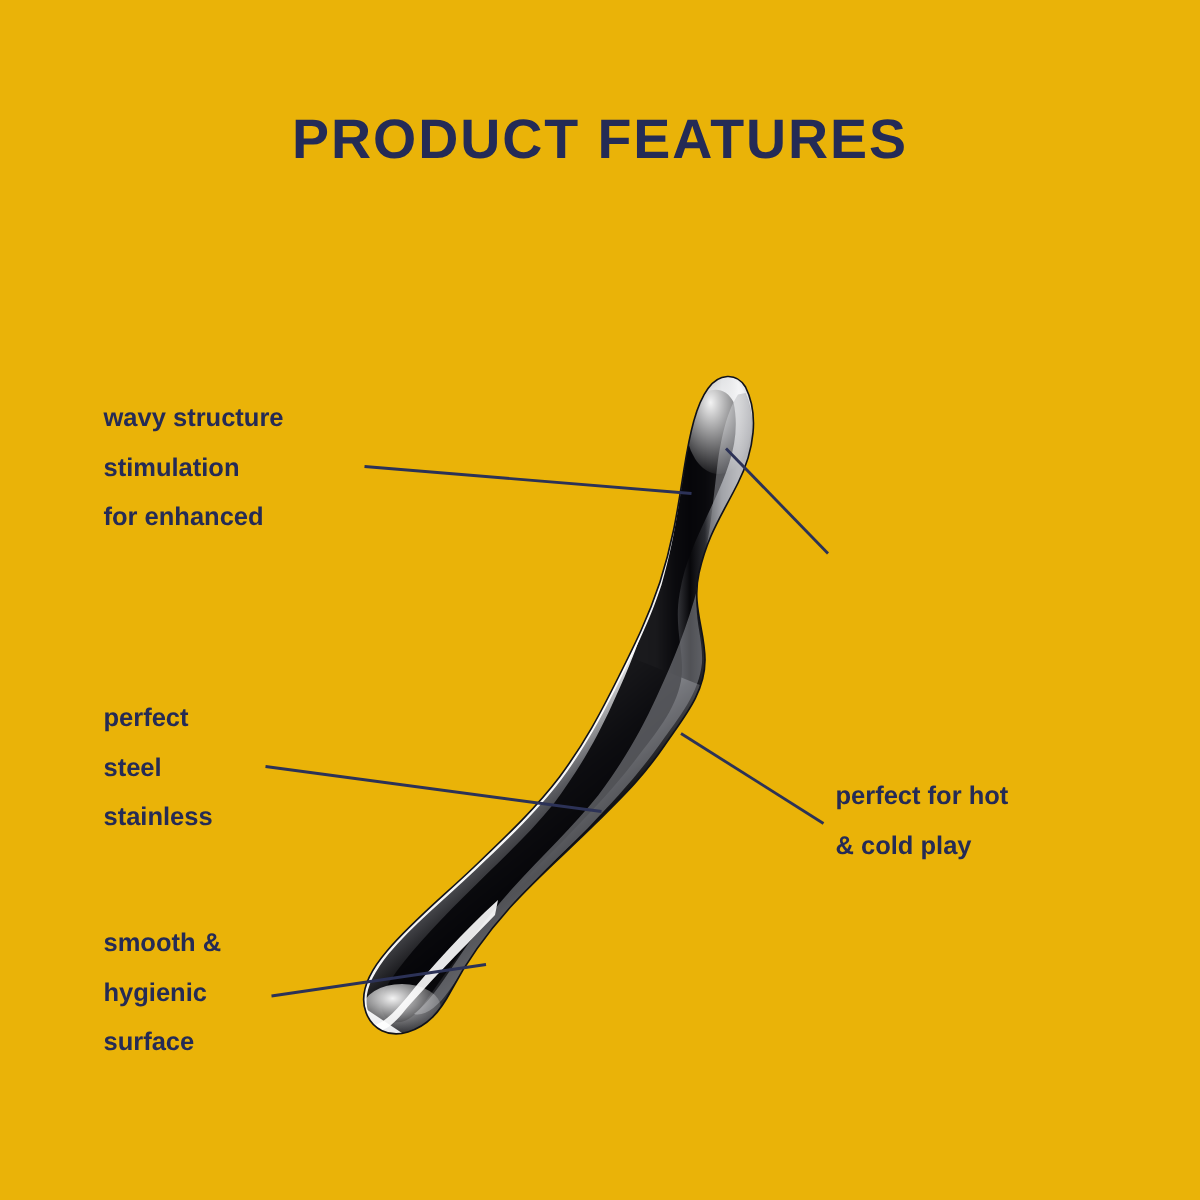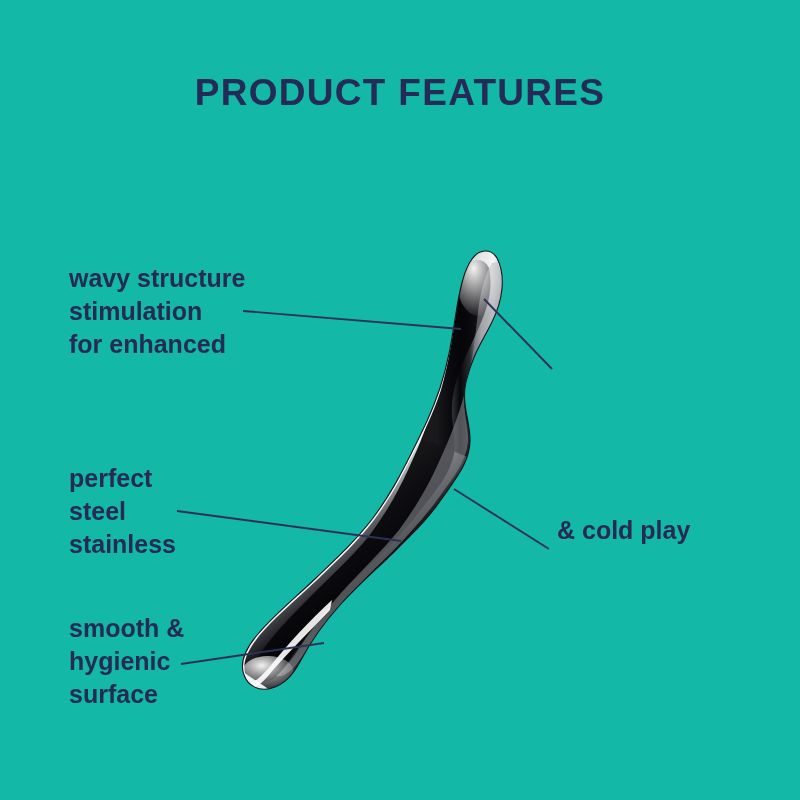--- a/index.html
+++ b/index.html
@@ -30,21 +30,21 @@
     font-size: 37px;
     font-weight: bold;
     letter-spacing: 0.035em;
     color: #242b56;
     font-family: "Liberation Sans", sans-serif;
     white-space: nowrap;
   }
   .callout {
     position: absolute;
     color: #252b55;
-    font-size: 25px;
+    font-size: 17px;
     line-height: 33px;
     font-weight: bold;
     font-family: "Liberation Sans", sans-serif;
     white-space: nowrap;
   }
   .callout .ln { display: block; }
   .c-left { text-align: left; }
   .c-wavy      { left: 69px;  top: 262px; }
   .c-durable   { left: 69px;  top: 462px; }
   .c-smooth    { left: 69px;  top: 612px; }
@@ -55,21 +55,21 @@
     position: absolute;
     left: 0; top: 0;
     width: 800px;
     height: 800px;
     pointer-events: none;
   }
 </style>
 </head>
 <body>
 
-<div id="stage" style="background: #14b8a6;">
+<div id="stage" style="background: #eab308;">
 
   <div class="page-title" style="color: rgb(36, 43, 86);">PRODUCT FEATURES</div>
 
   <svg id="product" viewBox="0 0 800 800" width="800" height="800" aria-hidden="true">
     <defs>
 
       <linearGradient id="chromeA" x1="0" y1="0" x2="1" y2="0">
         <stop offset="0.00" stop-color="#ffffff"></stop>
         <stop offset="0.07" stop-color="#f2f2f3"></stop>
         <stop offset="0.16" stop-color="#c9cace"></stop>
@@ -252,16 +252,17 @@
   </div>
 
   <div class="callout c-left c-smooth" style="color: rgb(37, 43, 85);">
     <span class="ln">smooth &amp;</span>
     <span class="ln">hygienic</span>
     <span class="ln">surface</span>
   </div>
 
 
   <div class="callout c-left c-perfect" style="color: rgb(37, 43, 85);">
+    <span class="ln">perfect for hot</span>
     <span class="ln">&amp; cold play</span>
   </div>
 
 </div>
 
 </body></html>

